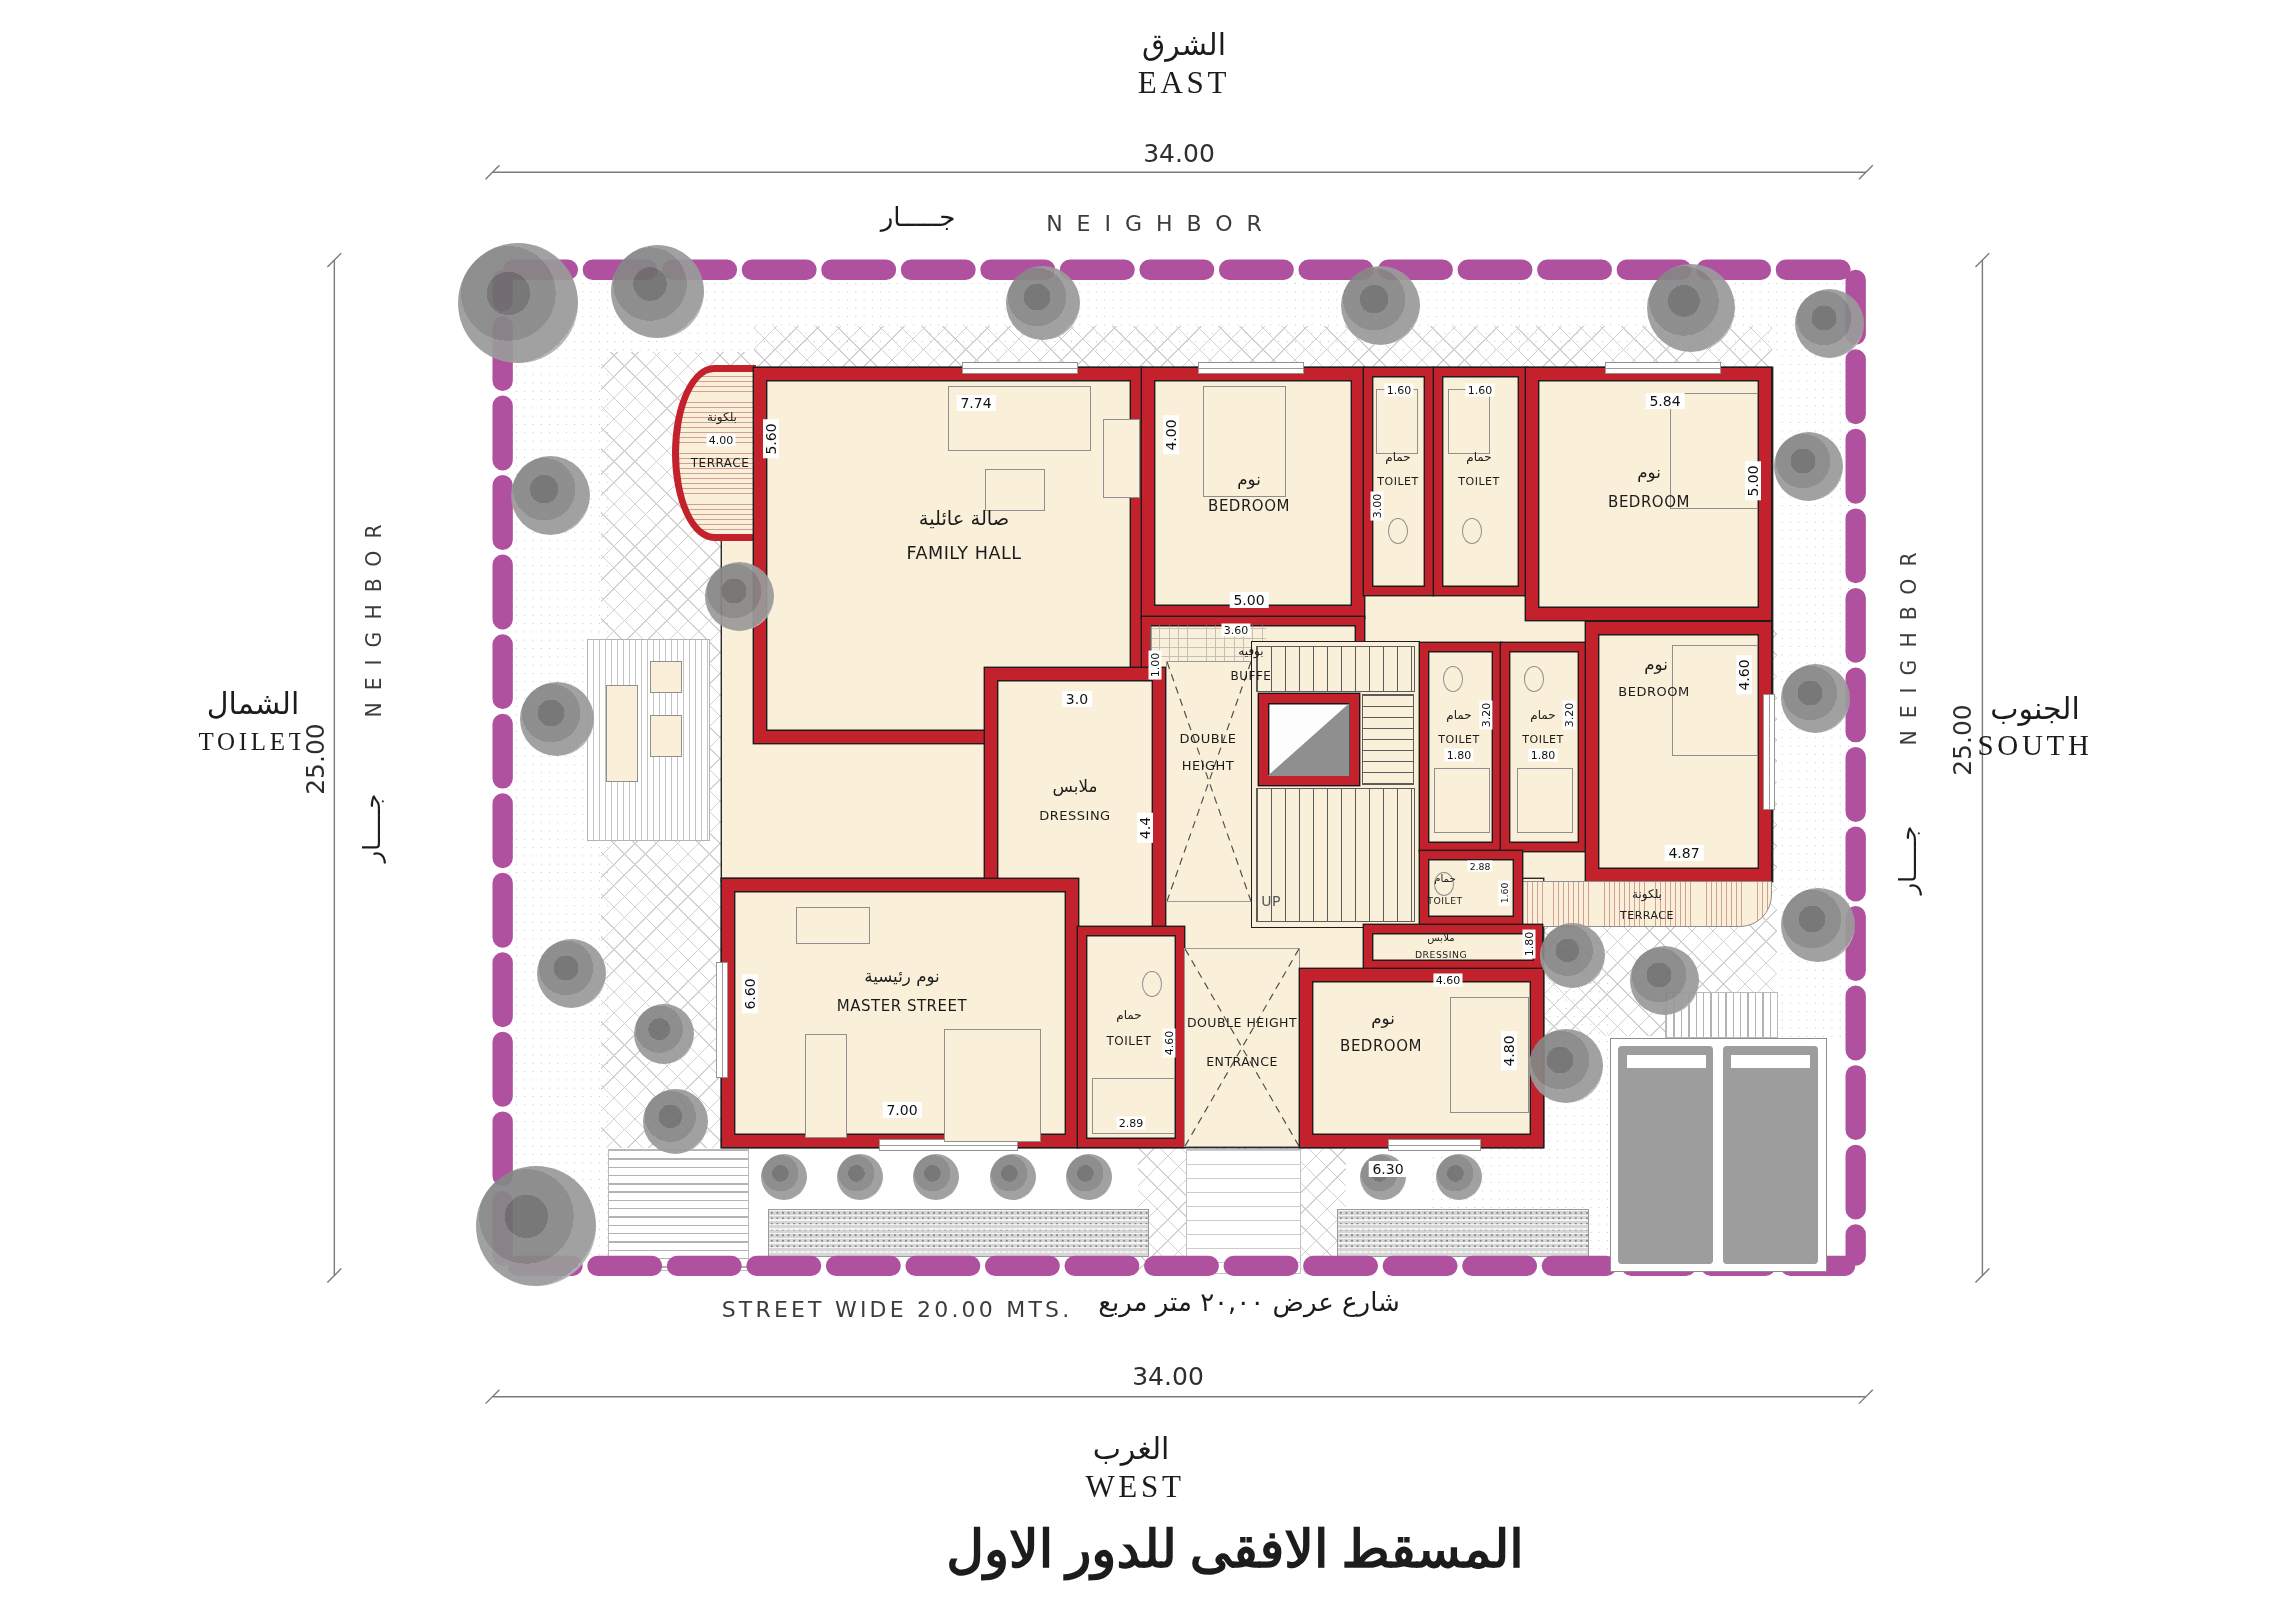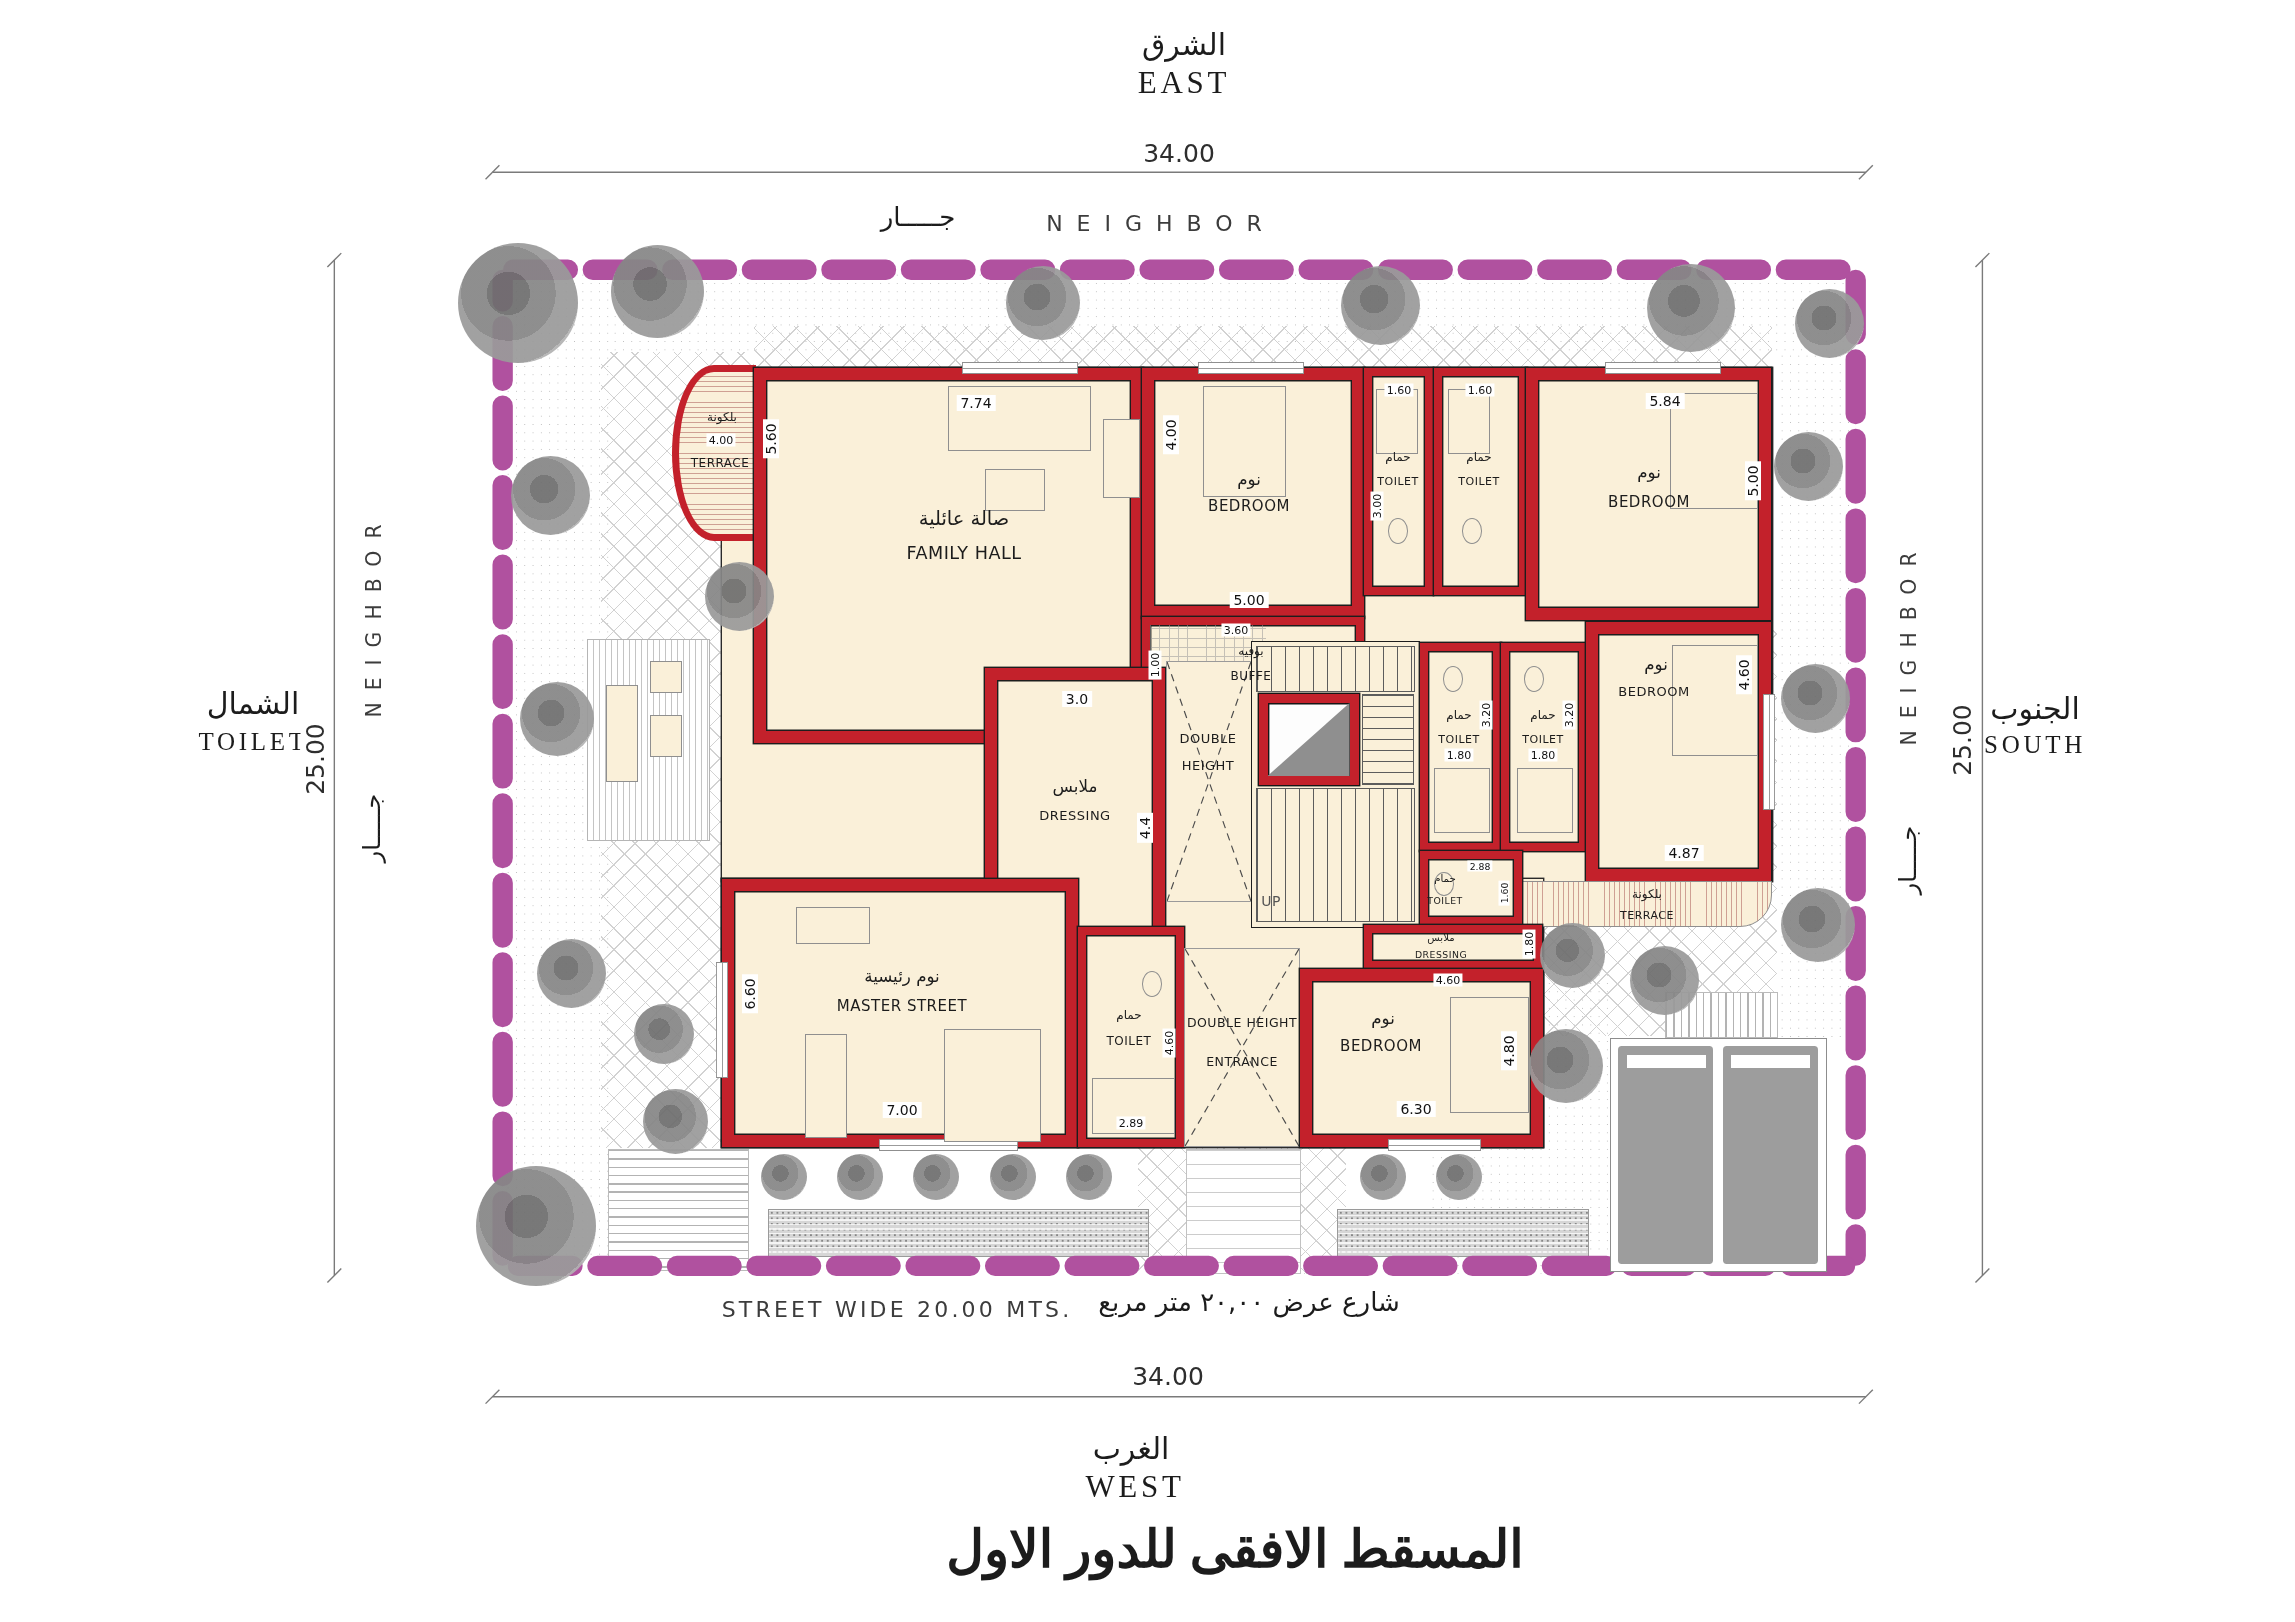--- a/index.html
+++ b/index.html
@@ -261,21 +261,21 @@
 <div class="lbl compass-ar" style="left:918px;top:217px;font-size:26px;" dir="rtl">جـــــار</div>
 <div class="lbl neighbor" style="left:1161px;top:223px;">NEIGHBOR</div>
 
 <div class="lbl compass-ar" style="left:253px;top:703px;" dir="rtl">الشمال</div>
 <div class="lbl compass-en serif" style="left:253px;top:742px;font-size:25px;">TOILET</div>
 <div class="lbl bigdim v" style="left:315px;top:759px;">25.00</div>
 <div class="lbl neighbor v" style="left:374px;top:615px;font-size:20.4px;letter-spacing:12px;">NEIGHBOR</div>
 <div class="lbl compass-ar v" style="left:372px;top:828px;font-size:24px;" dir="rtl">جـــــار</div>
 
 <div class="lbl compass-ar" style="left:2035px;top:708px;" dir="rtl">الجنوب</div>
-<div class="lbl compass-en serif" style="left:2035px;top:745px;font-size:25px;">SOUTH</div>
+<div class="lbl compass-en serif" style="left:2035px;top:745px;font-size:29px;">SOUTH</div>
 <div class="lbl bigdim v" style="left:1962px;top:740px;">25.00</div>
 <div class="lbl neighbor v" style="left:1909px;top:643px;font-size:20.4px;letter-spacing:12px;">NEIGHBOR</div>
 <div class="lbl compass-ar v" style="left:1908px;top:860px;font-size:24px;" dir="rtl">جـــــار</div>
 
 <div class="lbl street" style="left:897px;top:1309px;">STREET  WIDE  20.00  MTS.</div>
 <div class="lbl compass-ar" style="left:1249px;top:1302px;font-size:26px;" dir="rtl">شارع عرض ٢٠,٠٠ متر مربع</div>
 <div class="lbl bigdim" style="left:1168px;top:1376px;">34.00</div>
 <div class="lbl compass-ar" style="left:1131px;top:1448px;" dir="rtl">الغرب</div>
 <div class="lbl compass-en serif" style="left:1135px;top:1487px;">WEST</div>
 <div class="lbl title serif" style="left:1235px;top:1549px;" dir="rtl">المسقط الافقى للدور الاول</div>
@@ -358,15 +358,15 @@
 <div class="lbl ar sm" style="left:1129px;top:1015px;" dir="rtl">حمام</div>
 <div class="lbl en sm" style="left:1129px;top:1041px;">TOILET</div>
 <div class="lbl dim small v" style="left:1169px;top:1043px;">4.60</div>
 <div class="lbl dim small" style="left:1131px;top:1123px;">2.89</div>
 
 <div class="lbl en sm" style="left:1242px;top:1022px;font-size:12.5px;">DOUBLE HEIGHT</div>
 <div class="lbl en sm" style="left:1242px;top:1061px;font-size:12.5px;">ENTRANCE</div>
 
 <div class="lbl ar" style="left:1383px;top:1018px;" dir="rtl">نوم</div>
 <div class="lbl en" style="left:1381px;top:1046px;">BEDROOM</div>
-<div class="lbl dim" style="left:1388px;top:1109px;margin-left:28px;">6.30</div>
+<div class="lbl dim" style="left:1388px;top:1169px;">6.30</div>
 <div class="lbl dim v" style="left:1509px;top:1051px;">4.80</div>
 
 
 </body></html>

